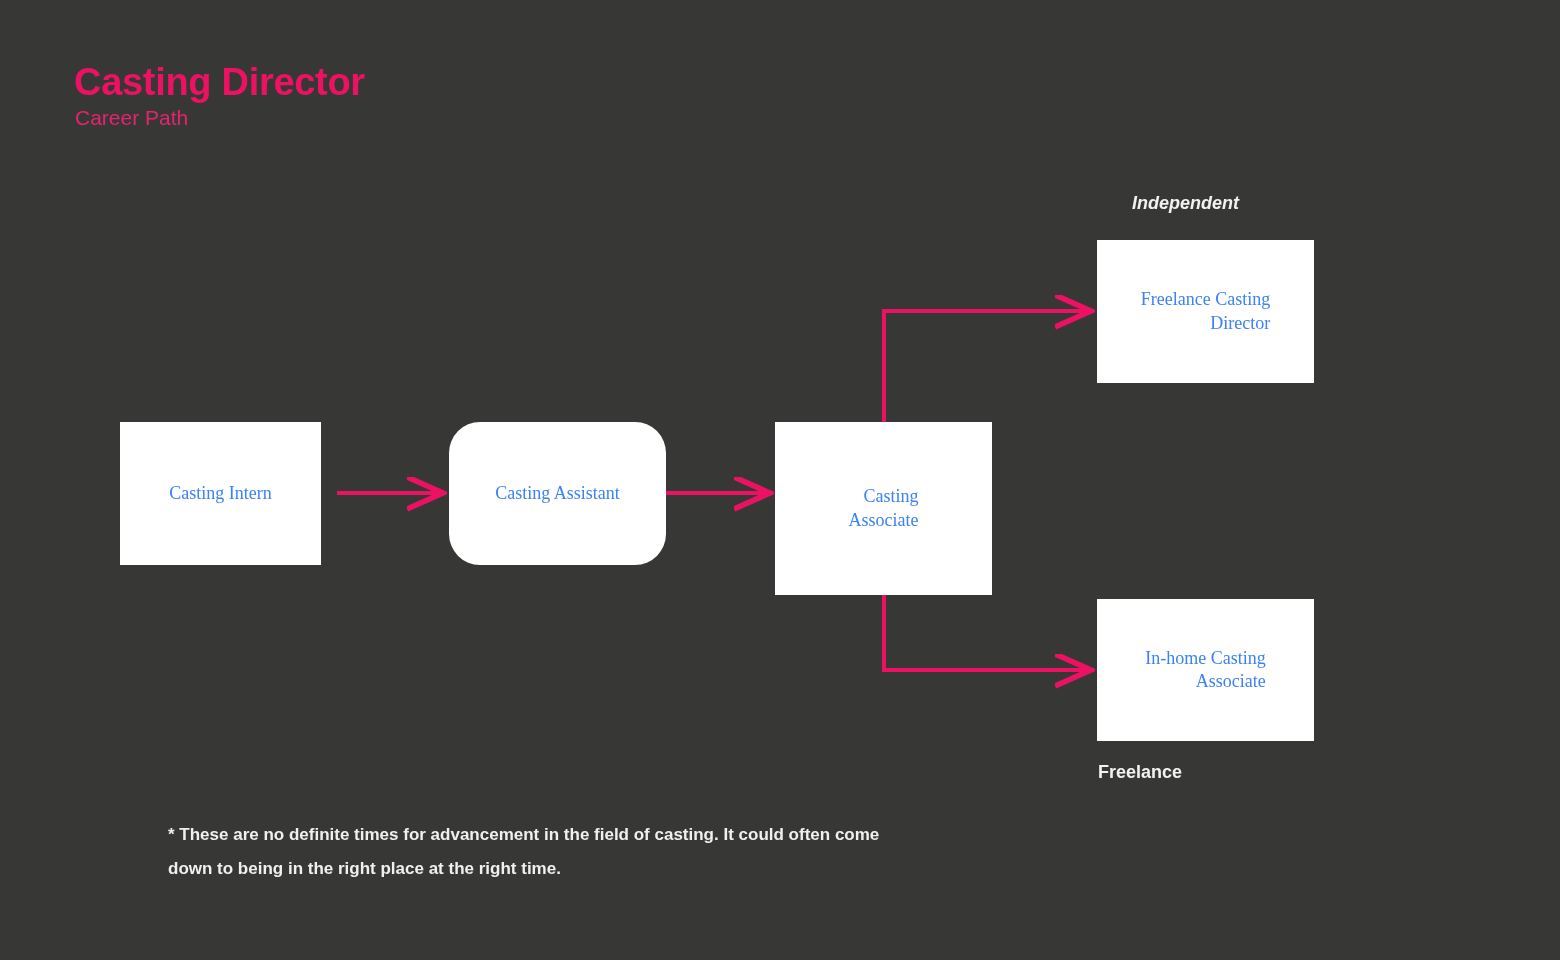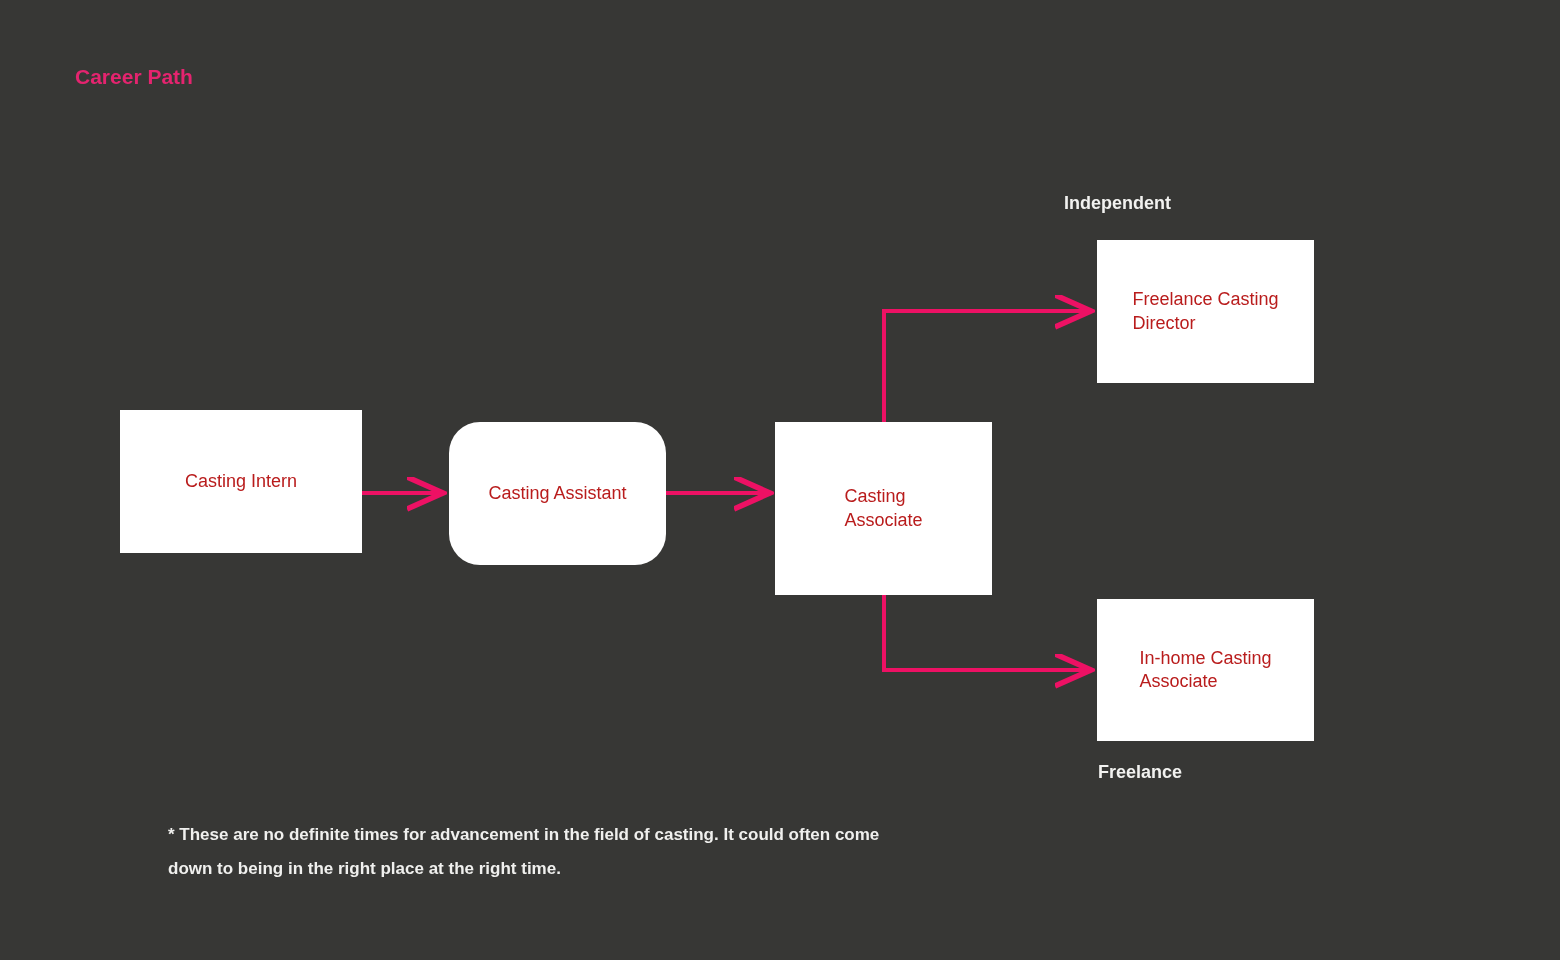--- a/index.html
+++ b/index.html
@@ -28,55 +28,56 @@
   #page-title {
     font-size: 38px;
     font-weight: bold;
     color: #ED1164;
     letter-spacing: -0.3px;
     line-height: 1.08;
     margin: 0;
   }
   #page-subtitle {
     font-size: 21px;
-    font-weight: bold;
+    font-weight: normal;
     color: #E4246F;
     line-height: 1.2;
     margin: 2px 0 9px 1px;
   }
 
   
   .section-label {
     position: absolute;
     font-size: 18px;
     font-weight: bold;
     color: #F2F2F0;
     white-space: nowrap;
   }
-  #label-independent { left: 1064px; top: 193px; }
+  #label-independent { left: 1132px; top: 193px; font-style: italic; }
   #label-corporate   { left: 1098px; top: 762px; }
 
   
   .node {
     position: absolute;
     background: #FFFFFF;
     display: flex;
     align-items: center;
     justify-content: center;
     box-sizing: border-box;
     padding: 0 10px;
   }
   .node-label {
     font-size: 18px;
-    color: #b91c1c;
-    text-align: left;
+    color: #3b82f6;
+    text-align: right;
     line-height: 1.3;
     white-space: pre-line;
+    font-family: Liberation Serif, serif;
   }
-  #node-casting-intern    { left: 120px;  top: 410px; width: 242px; height: 143px; }
+  #node-casting-intern    { left: 120px;  top: 422px; width: 201px; height: 143px; }
   #node-casting-assistant { left: 449px;  top: 422px; width: 217px; height: 143px; border-radius: 31px; }
   #node-casting-associate { left: 775px;  top: 422px; width: 217px; height: 173px; }
   #node-freelance-casting-director { left: 1097px; top: 240px; width: 217px; height: 143px; }
   #node-inhome-casting-director    { left: 1097px; top: 599px; width: 217px; height: 142px; }
 
   
   #connectors {
     position: absolute;
     left: 0;
     top: 0;
@@ -97,20 +98,21 @@
     line-height: 2.0;
     margin-left: 48px;
   }
 </style>
 </head>
 <body>
 
 <div id="canvas">
 
   <div id="title-block">
+    <div id="page-title">Casting Director</div>
     <div id="page-subtitle">Career Path</div>
   </div>
 
   <div class="section-label" id="label-independent">Independent</div>
   <div class="section-label" id="label-corporate">Freelance</div>
 
   <svg id="connectors" viewBox="0 0 1560 960" width="1560" height="960" xmlns="http://www.w3.org/2000/svg">
     <defs>
       <marker id="arrowhead" markerWidth="10" markerHeight="10" refX="9" refY="4" orient="auto" markerUnits="strokeWidth">
         <path d="M0,0 L9,4 L0,8" fill="none" stroke="#ED1164" stroke-width="1.4"></path>

